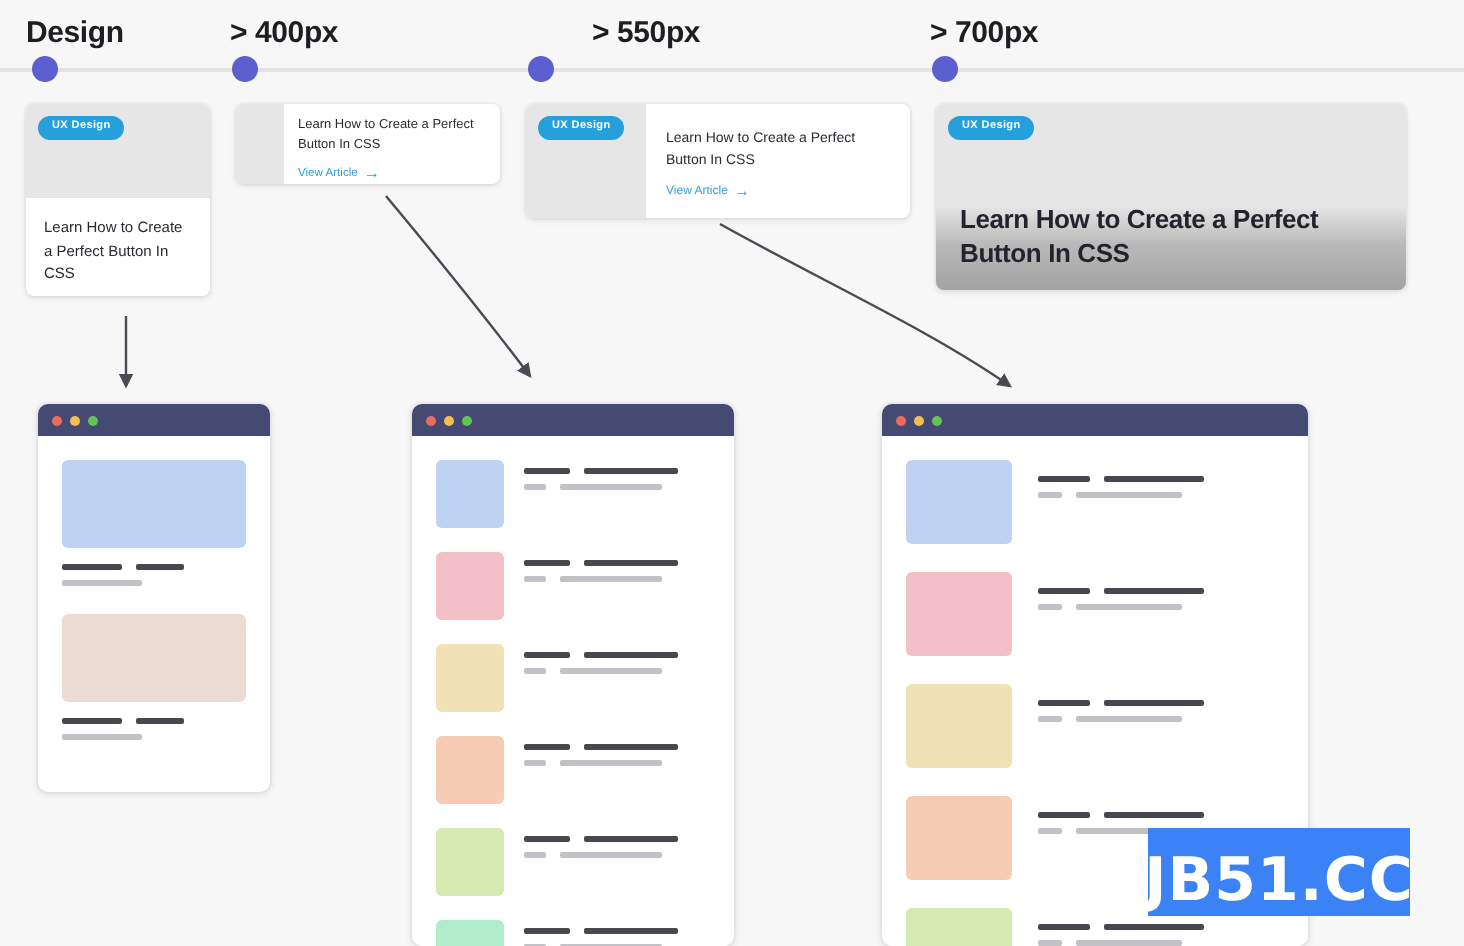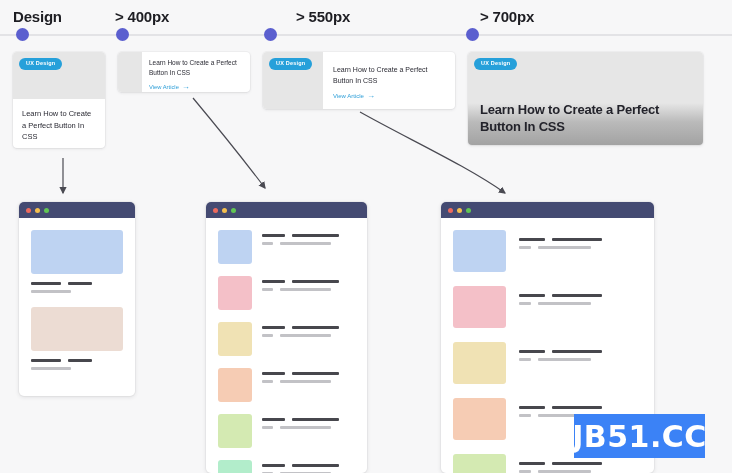--- a/index.html
+++ b/index.html
@@ -161,42 +161,42 @@
   .bar { height: 3px; border-radius: 1px; background: #47474d; }
   .bar.light { background: #c2c2c6; }
 
   
   #watermark {
     position: absolute;
     left: 574px; top: 414px;
     width: 131px; height: 44px;
     background: #3b82f6;
     display: flex;
-    align-items: center;
+    align-items: flex-end;
     justify-content: center;
   }
   #watermark span {
     color: #fff;
     font-size: 30px;
     font-weight: bold;
     letter-spacing: .5px;
     font-family: "DejaVu Sans", sans-serif;
   }
 </style>
 </head>
 <body>
 
 <div id="stage">
 
   <div class="tl-line"></div>
 
   <div class="bp-label" style="left:13px; top:8px;">Design</div>
   <div class="bp-label" style="left:115px; top:8px;">&gt; 400px</div>
   <div class="bp-label" style="left:263px; top:8px;margin-left:33px;">&gt; 550px</div>
-  <div class="bp-label" style="left:480px; top:8px;">&gt; 700px</div>
+  <div class="bp-label" style="left:465px; top:8px;">&gt; 700px</div>
 
   <div class="tl-dot" style="left:16px;"></div>
   <div class="tl-dot" style="left:116px;"></div>
   <div class="tl-dot" style="left:264px;"></div>
   <div class="tl-dot" style="left:466px;"></div>
 
   <div class="card" id="card1">
     <div class="card-img">
       <div class="badge">UX Design</div>
     </div>

